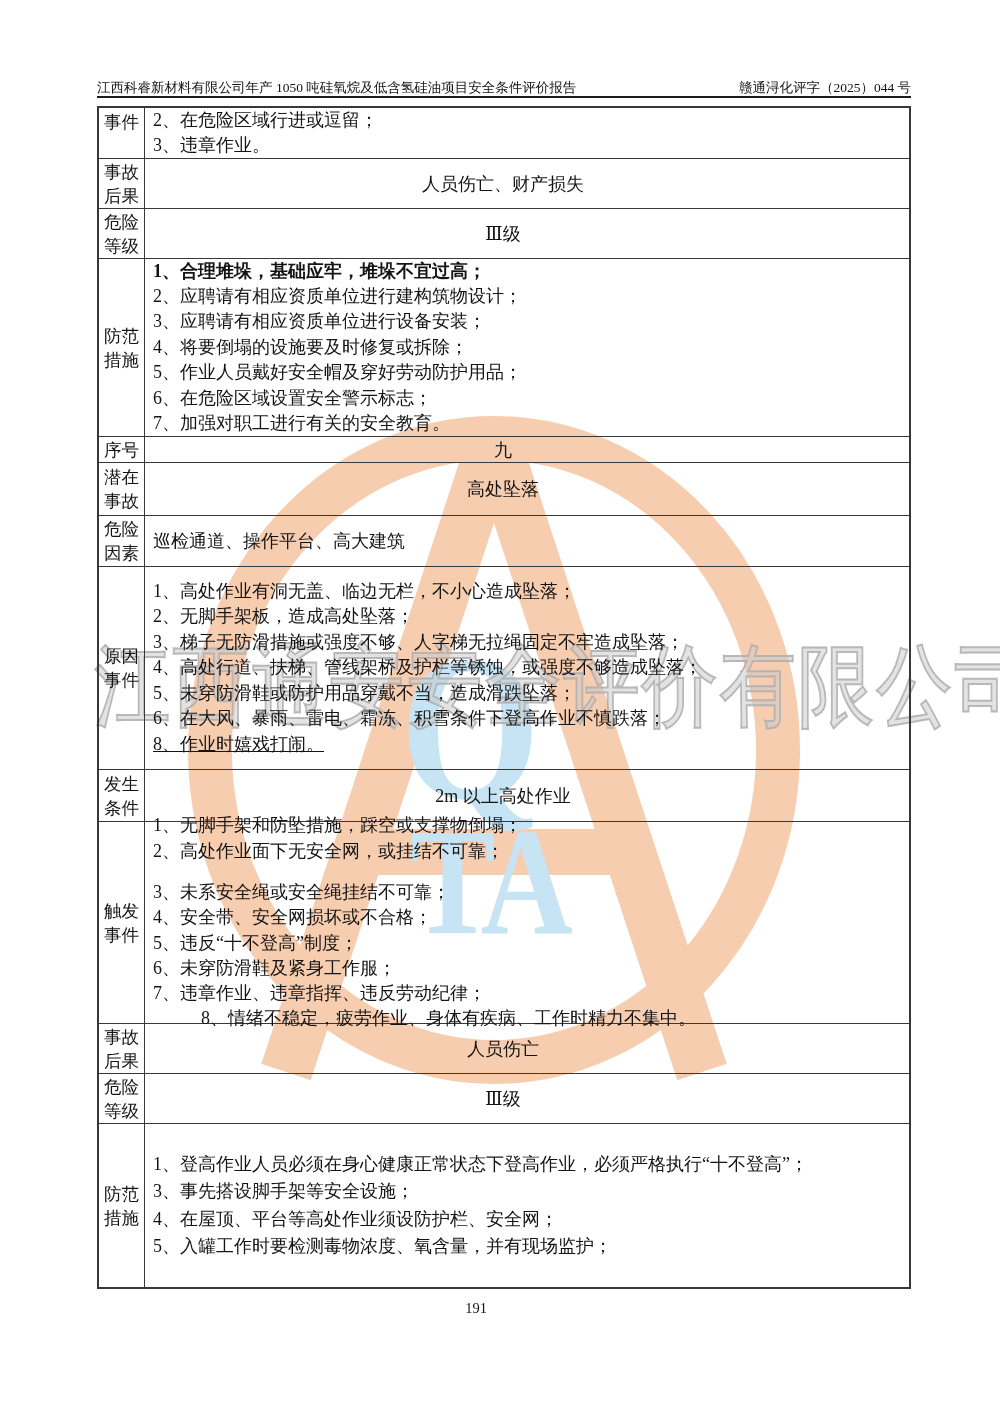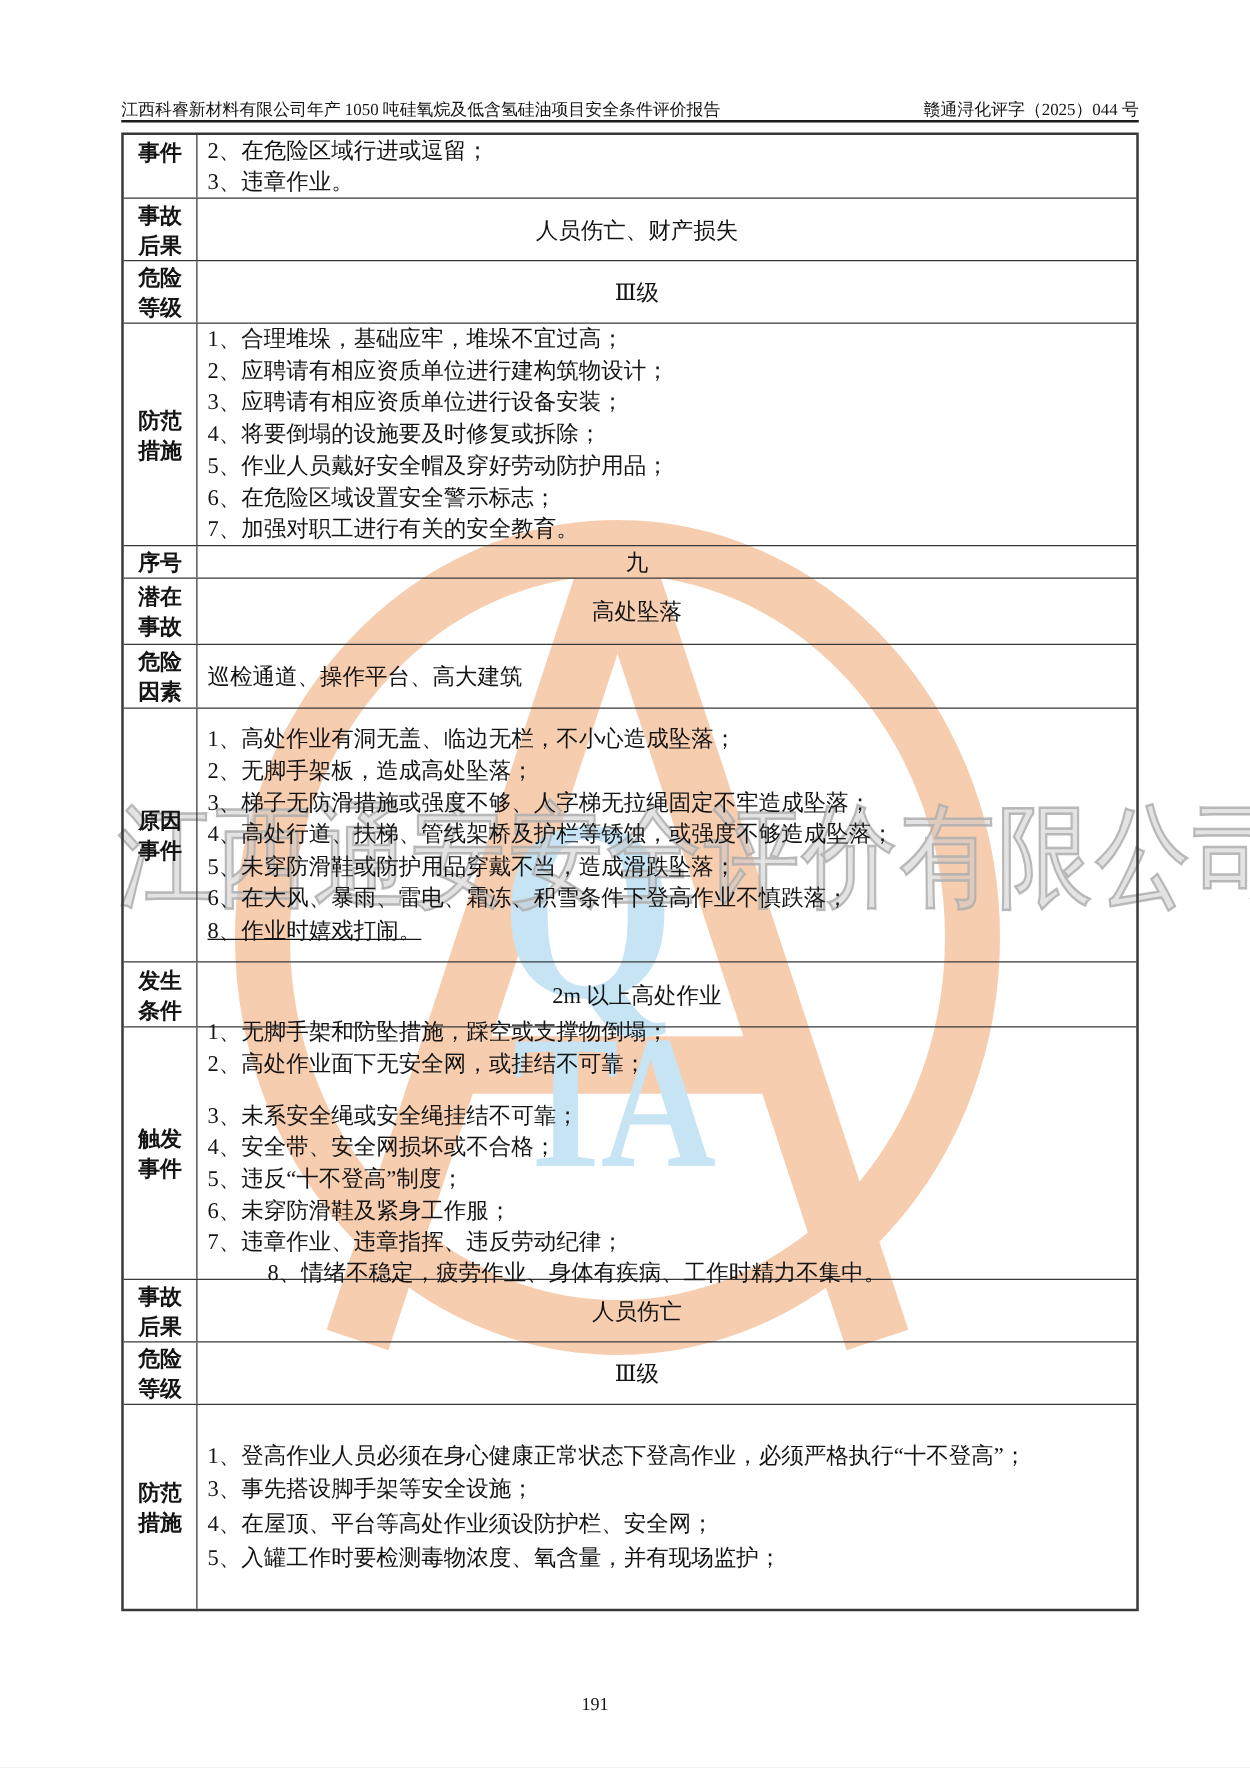--- a/index.html
+++ b/index.html
@@ -35,34 +35,34 @@
   }
 
   
   .risk-table {
     position:absolute; left:97px; top:106px; width:814px; z-index:1;
     border:2px solid #383838; box-sizing:border-box; background:transparent;
   }
   .t-row { display:flex; border-top:1px solid #383838; box-sizing:border-box; }
   .t-row:first-child { border-top:none; }
   .t-label {
-    width:59px; border-right:1px solid #383838; box-sizing:border-box;
+    width:46px; border-right:1px solid #383838; box-sizing:border-box;
     display:flex; align-items:center; justify-content:center; 
-    font-weight:bold; font-size:17.5px; line-height:24px; white-space:pre-line;
+    font-weight:normal; font-size:17.5px; line-height:24px; white-space:pre-line;
     flex-shrink:0;
   }
   .t-label.label-top { align-items:flex-start; padding-top:2px; }
   .t-content { flex:1; box-sizing:border-box; font-size:18px; min-width:0; }
   .content-list   { display:flex; flex-direction:column; justify-content:center; padding-left:8px; }
   .content-center { display:flex; align-items:center; justify-content:center; padding-right:48px; text-align:center; }
   .content-left   { display:flex; align-items:center; padding-left:8px; }
   .list-line { white-space:nowrap; }
 
   
-  .page-number { position:absolute; left:0; top:1356px; width:952px; text-align:center; font-size:14.5px; z-index:3; }
+  .page-number { position:absolute; left:0; top:1300px; width:952px; text-align:center; font-size:14.5px; z-index:3; }
 </style>
 </head>
 <body>
 
 <div class="page">
 
   <svg class="wm-logo" viewBox="0 0 622 680" aria-hidden="true">
     <ellipse cx="311" cy="340" rx="284" ry="312" fill="none" stroke-width="44" stroke="#f7cbac"></ellipse>
     <line x1="311" y1="30" x2="103" y2="662" stroke-width="52" stroke="#f7cbac"></line>
     <line x1="311" y1="30" x2="519" y2="662" stroke-width="52" stroke="#f7cbac"></line>
@@ -95,21 +95,21 @@
         <div class="t-label">危险
 等级</div>
         <div class="t-content content-center">
           <span>Ⅲ级</span>
         </div>
       </div>
       <div class="t-row" style="height: 178px;">
         <div class="t-label">防范
 措施</div>
         <div class="t-content content-list">
-          <div class="list-line" style="line-height: 25.4px;">1、合理堆垛，基础应牢，堆垛不宜过高；</div>
+          <div class="list-line" style="line-height: 25.4px; font-weight: bold;">1、合理堆垛，基础应牢，堆垛不宜过高；</div>
           <div class="list-line" style="line-height: 25.4px;">2、应聘请有相应资质单位进行建构筑物设计；</div>
           <div class="list-line" style="line-height: 25.4px;">3、应聘请有相应资质单位进行设备安装；</div>
           <div class="list-line" style="line-height: 25.4px;">4、将要倒塌的设施要及时修复或拆除；</div>
           <div class="list-line" style="line-height: 25.4px;">5、作业人员戴好安全帽及穿好劳动防护用品；</div>
           <div class="list-line" style="line-height: 25.4px;">6、在危险区域设置安全警示标志；</div>
           <div class="list-line" style="line-height: 25.4px;">7、加强对职工进行有关的安全教育。</div>
         </div>
       </div>
       <div class="t-row" style="height: 26px;">
         <div class="t-label">序号</div>

